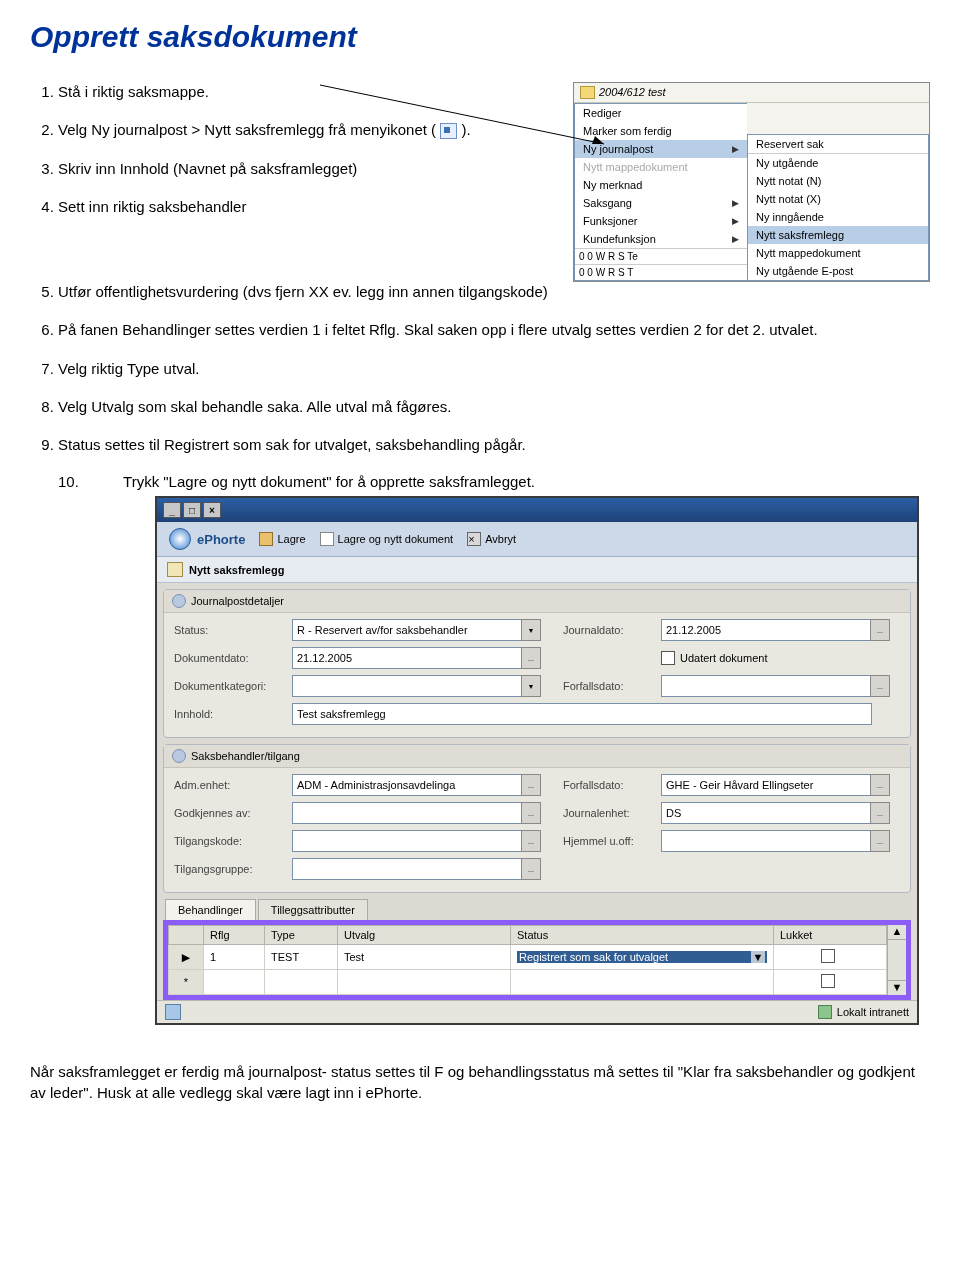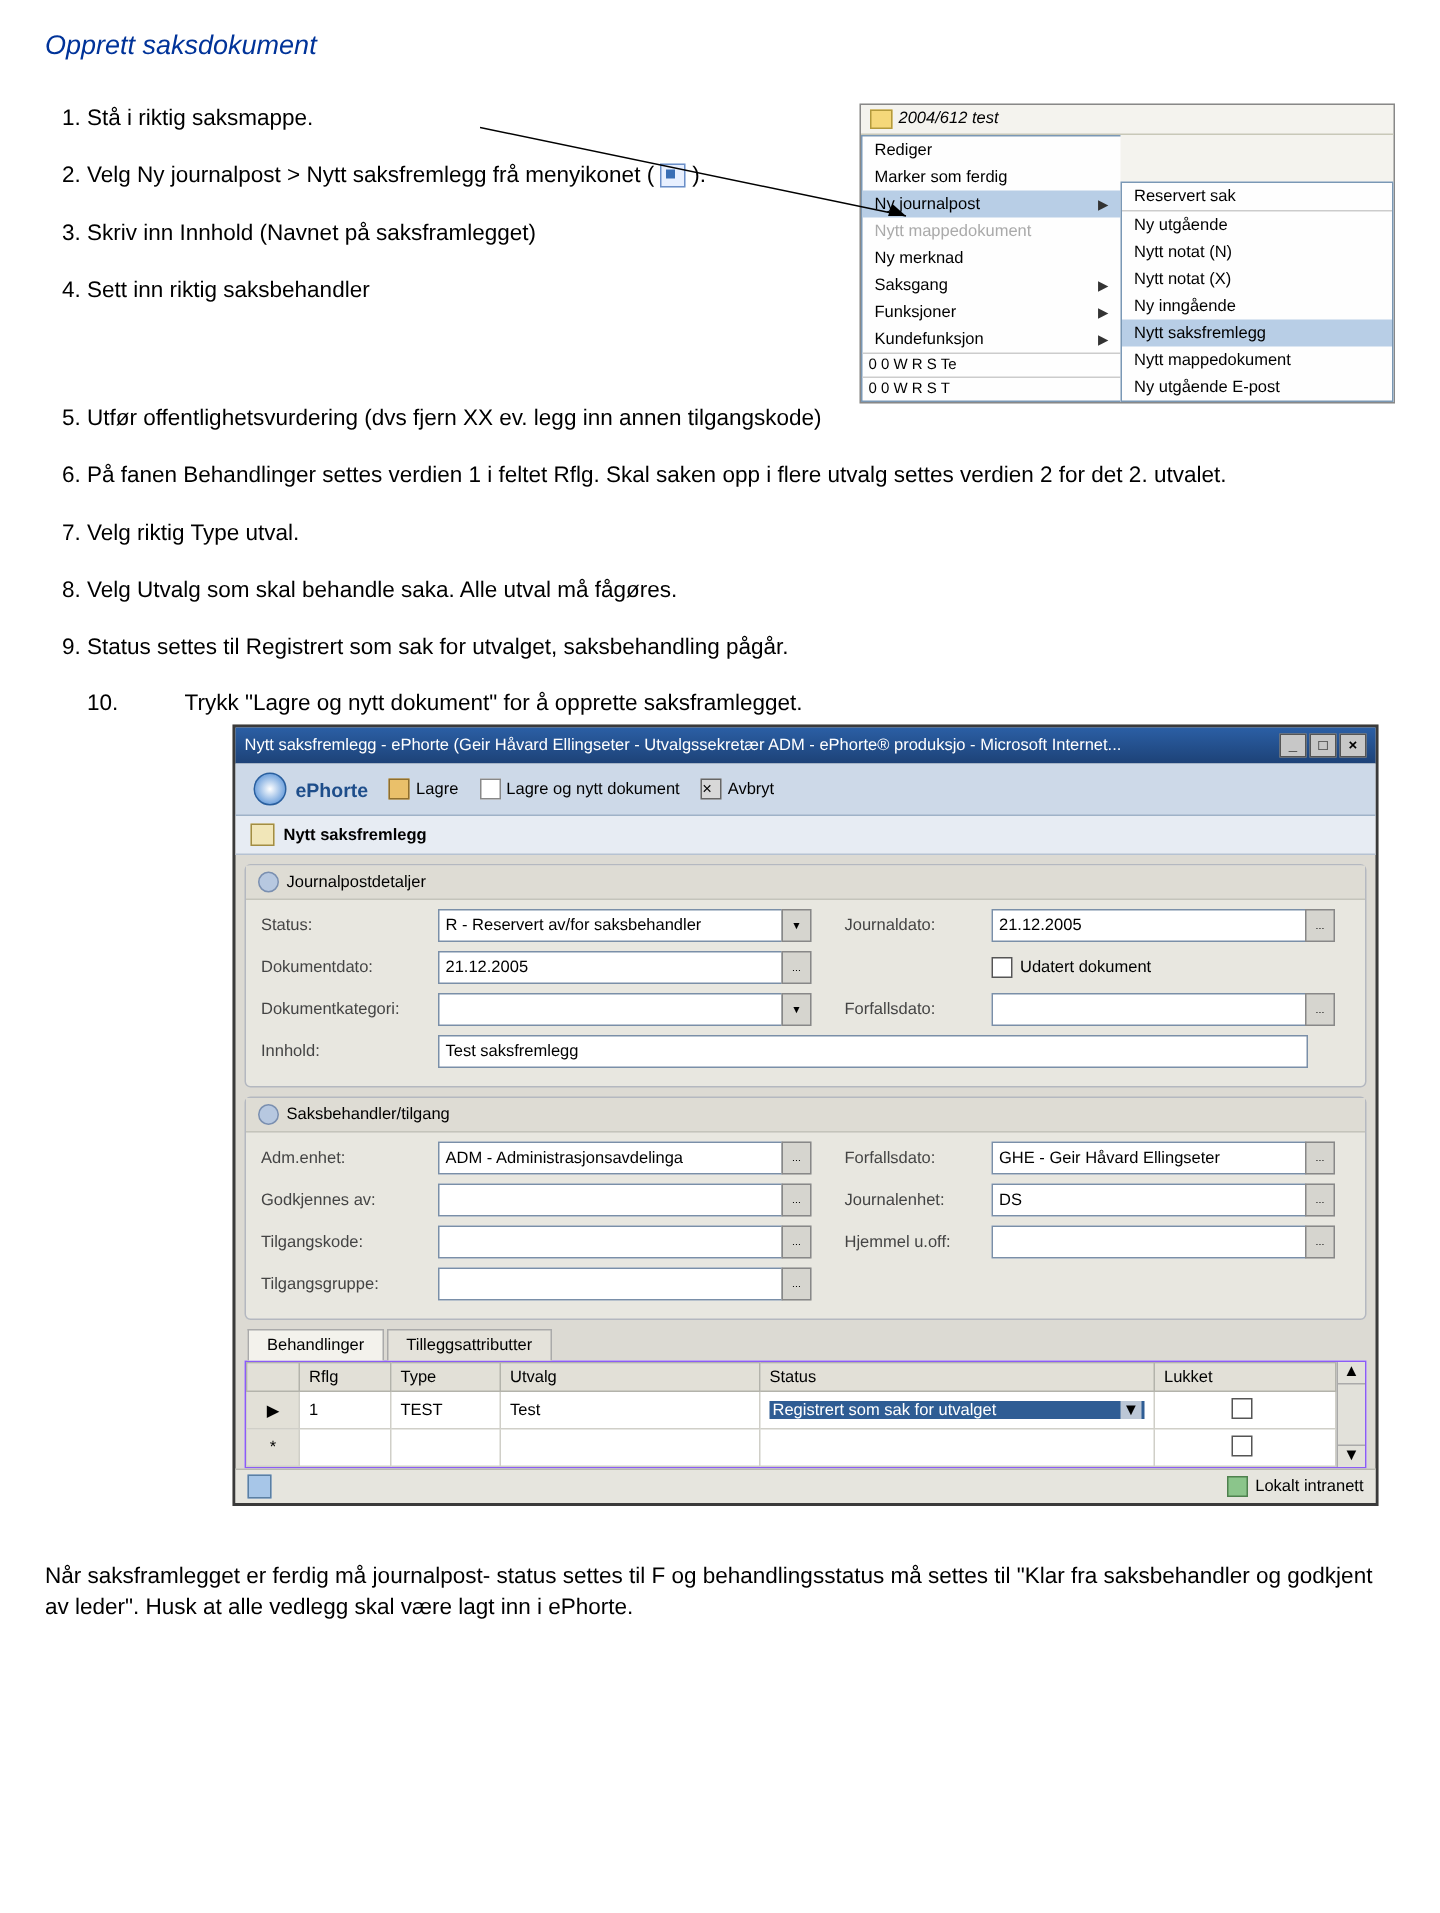--- a/index.html
+++ b/index.html
@@ -6,22 +6,22 @@
   font-family: Verdana, Geneva, sans-serif;
   font-size: 15px;
   color: #000;
   margin: 0;
   padding: 20px 30px;
   width: 900px;
   background: #fff;
 }
 h1 {
   font-family: Verdana, Geneva, sans-serif;
-  font-size: 18px;
-  font-weight: normal;
+  font-size: 30px;
+  font-weight: bold;
   font-style: italic;
   color: #003399;
   margin: 0 0 6px 0;
 }
 .top-area {
   display: flex;
   align-items: flex-start;
   gap: 10px;
   margin-top: 28px;
 }
@@ -174,21 +174,21 @@
   display:inline-flex; align-items:center;
 }
 .fbtn{ width:18px; height:20px; background:#d6d5cf; border:1px solid #888; display:inline-flex;align-items:center;justify-content:center;font-size:7px; margin-left:-1px;}
 .fsp{width:22px;}
 .ck{width:12px;height:12px;border:1px solid #555;background:#fff;display:inline-block;margin-right:5px;}
 .tabbar{ display:flex; gap:2px; padding:0 25px 0 8px;}
 .tab{ padding:4px 12px; background:#e4e2da; border:1px solid #aaa; border-bottom:none; font-size:11px;}
 .tab.active{ background:#f3f2ec;}
 .grid{
   margin:0 6px 0 6px;
-  border:1px solid #8b5cf6;
+  border:5px solid #8b5cf6;
   background:#fff;
 }
 .grid table{width:100%; border-collapse:collapse; font-size:11px;}
 .grid th{ background:#e2e0d7; border:1px solid #b3b3ab; padding:3px 6px; text-align:left; font-weight:normal;}
 .grid td{ border:1px solid #d0cfc8; padding:3px 6px; height:18px;}
 .grid .stat{ background:#2f5d94; color:#fff; display:flex; align-items:center; justify-content:space-between; padding:0 2px;}
 .grid .stat .ar{ width:14px; background:#bcc7d6; color:#000; text-align:center;}
 .scrollcol{ width:18px; background:#e2e1da; border-left:1px solid #aaa;}
 .statusbar{ background:#e6e5de; border-top:1px solid #b8b8b0; padding:3px 8px; display:flex; justify-content:space-between; align-items:center; font-size:11px;}
 .statusbar .ie{width:14px;height:14px;background:#a7c6e8;border:1px solid #5a7fa3;}
@@ -303,21 +303,20 @@
   <li>Status settes til Registrert som sak for utvalget, saksbehandling pågår.</li>
 </ol>
 
 <div class="step-10" style="padding-left:28px;">
   <span>10.</span>
   <span style="margin-left:40px;">Trykk "Lagre og nytt dokument" for å opprette saksframlegget.</span>
 </div>
 
 <div class="dlg">
   <div class="dlg-title">
-    <span>Nytt saksfremlegg - ePhorte (Geir Håvard Ellingseter - Utvalgssekretær ADM - ePhorte® produksjo - Microsoft Internet...</span>
     <div class="btns">
       <div class="wbtn">_</div>
       <div class="wbtn">□</div>
       <div class="wbtn">×</div>
     </div>
   </div>
   <div class="dlg-toolbar">
     <div style="display:flex;align-items:center;gap:6px;">
       <div class="elogo"></div>
       <span style="color:#1d4d8a;font-weight:bold;font-size:13px;">ePhorte</span>

